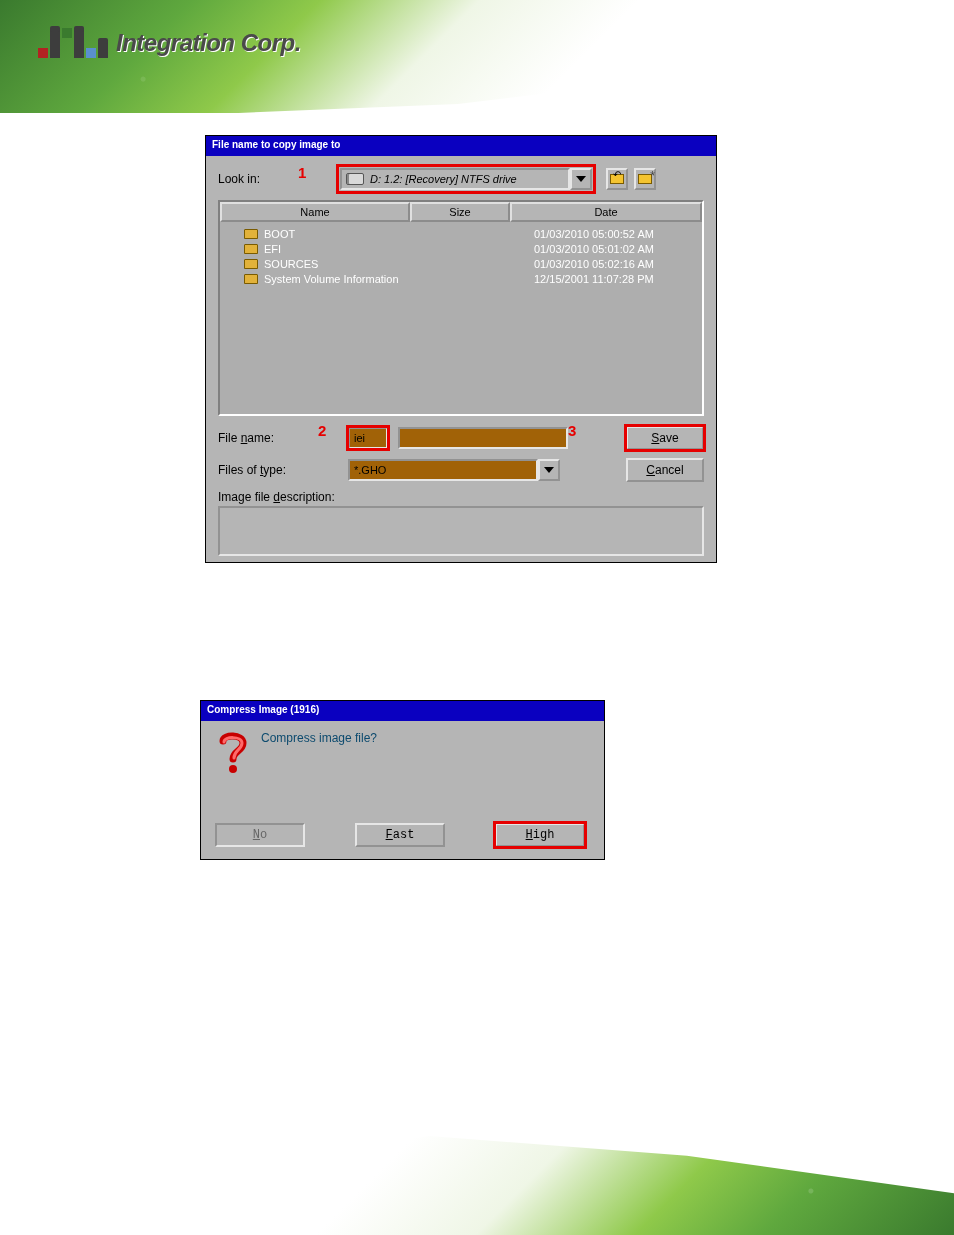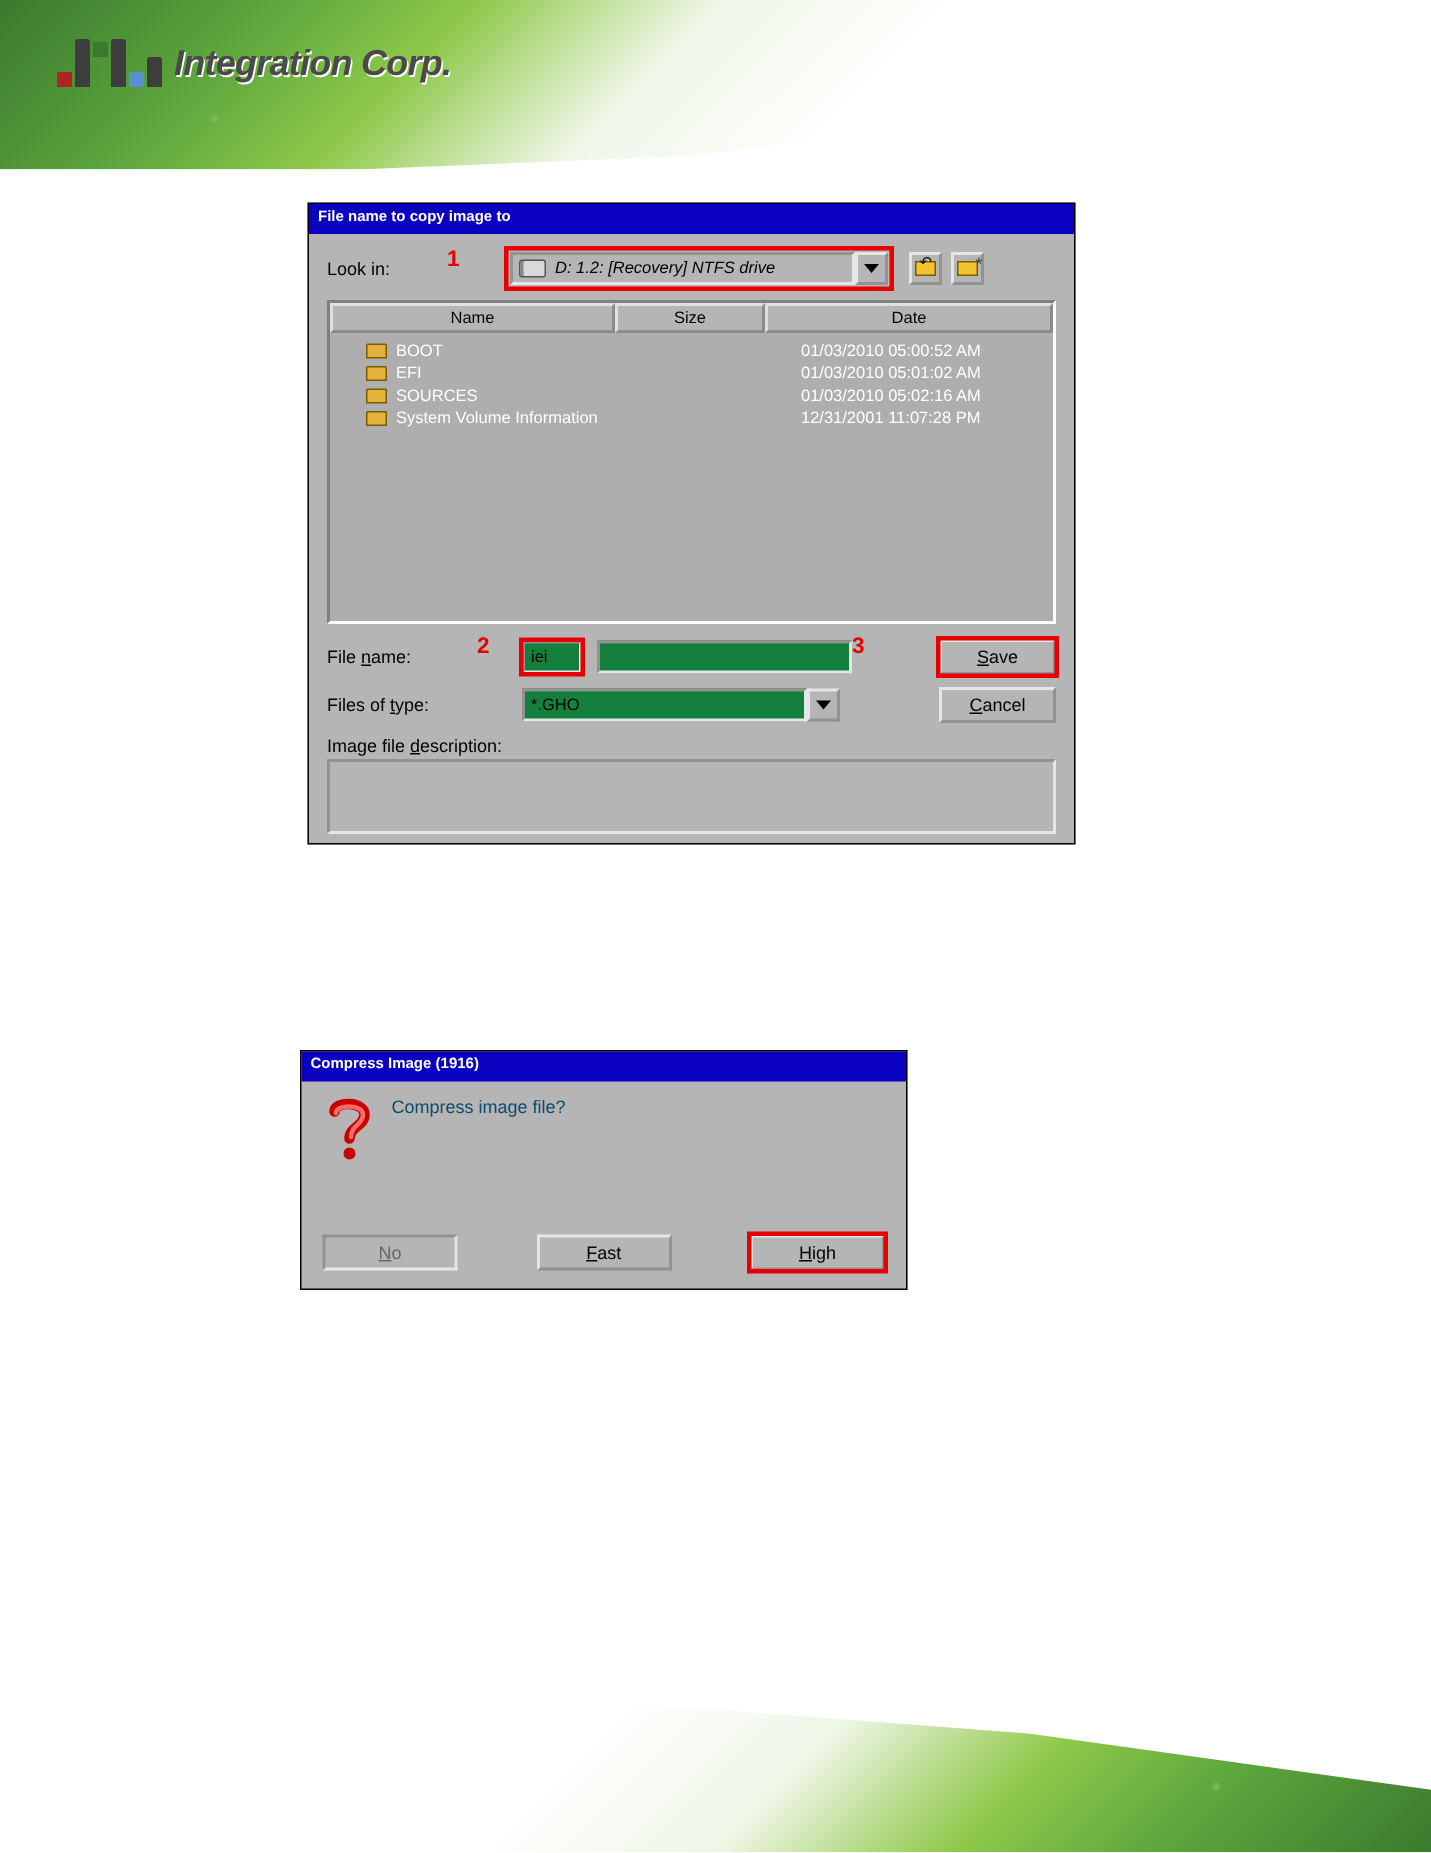--- a/index.html
+++ b/index.html
@@ -174,21 +174,21 @@
     margin-right: 6px;
     border-radius: 1px 1px 0 0;
   }
   .fl-row .n { width: 190px; display: flex; align-items: center; }
   .fl-row .s { width: 100px; }
   .fl-row .d { flex: 1; color: #fff; }
 
   .txt-in {
     height: 22px;
     border: 2px inset #e6e6e6;
-    background: #15803d;
+    background: #a16207;
     font-size: 11px;
     padding: 0 4px;
   }
   .btn {
     width: 78px; height: 24px;
     border: 2px outset #e6e6e6;
     background: #b5b5b5;
     font-size: 12px;
     text-align: center;
     line-height: 20px;
@@ -207,21 +207,21 @@
   
   .dlg2 { top: 700px; left: 200px; width: 405px; height: 160px; }
   .dlg2 .dlg-body { padding: 10px 14px 14px 14px; }
   .qmark {
     width: 36px; height: 44px;
     position: relative;
     margin-right: 10px;
   }
   .qmark svg { width: 100%; height: 100%; }
   .msg { font-size: 12px; color: #0c4a6e; }
-  .btn-row { display: flex; gap: 50px; justify-content: space-between; margin-top: 48px; }
+  .btn-row { display: flex; gap: 50px; justify-content: flex-start; margin-top: 48px; font-family: Liberation Mono, monospace; }
   .btn-row .btn { width: 90px; }
   .btn-dis { border: 2px inset #e6e6e6; color: #666; }
 
 </style>
 </head>
 <body>
 
 <div class="header-band"></div>
 <div class="logo-wrap">
   <div class="logo-mark">
@@ -290,21 +290,21 @@
             </div>
           <div class="s"></div>
           <div class="d">01/03/2010 05:02:16 AM</div>
         </div>
         <div class="fl-row">
           <div class="n">
               <span class="folder-icon"></span>
               <span>System Volume Information</span>
             </div>
           <div class="s"></div>
-          <div class="d">12/31/2001 11:07:28 PM</div>
+          <div class="d">12/15/2001 11:07:28 PM</div>
         </div>
       </div>
     </div>
 
     <div class="row" style="margin-top:10px; position:relative;">
       <span class="lbl" style="width:120px;">File <u>n</u>ame:</span>
       <span class="annot-red" style="left:100px; top:-4px;">2</span>
       <div class="redbox" style="display:inline-block;">
         <input class="txt-in" style="width: 40px;" value="iei">
       </div>

